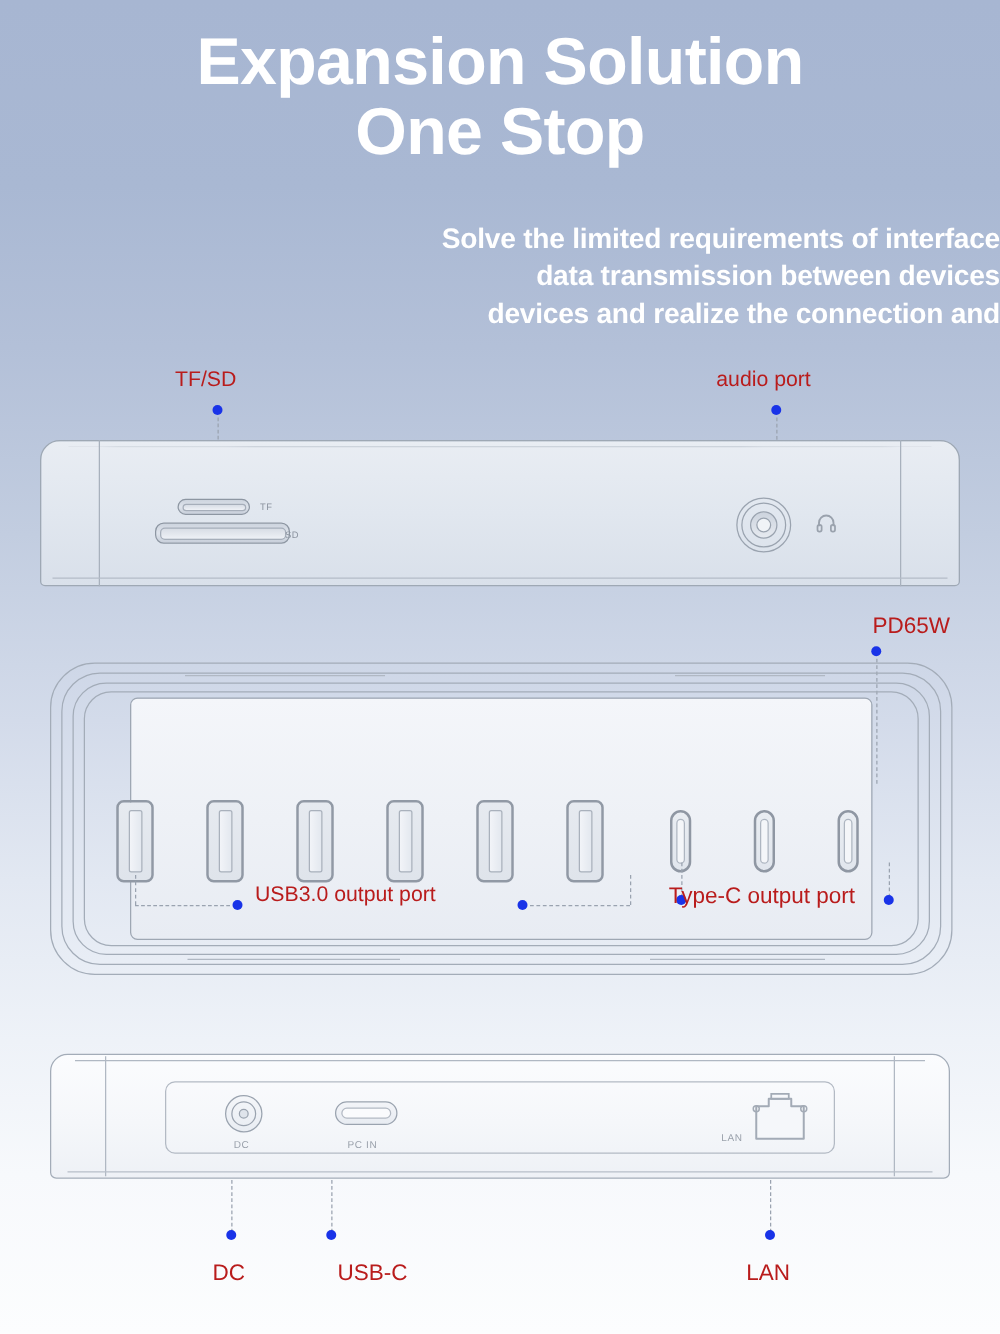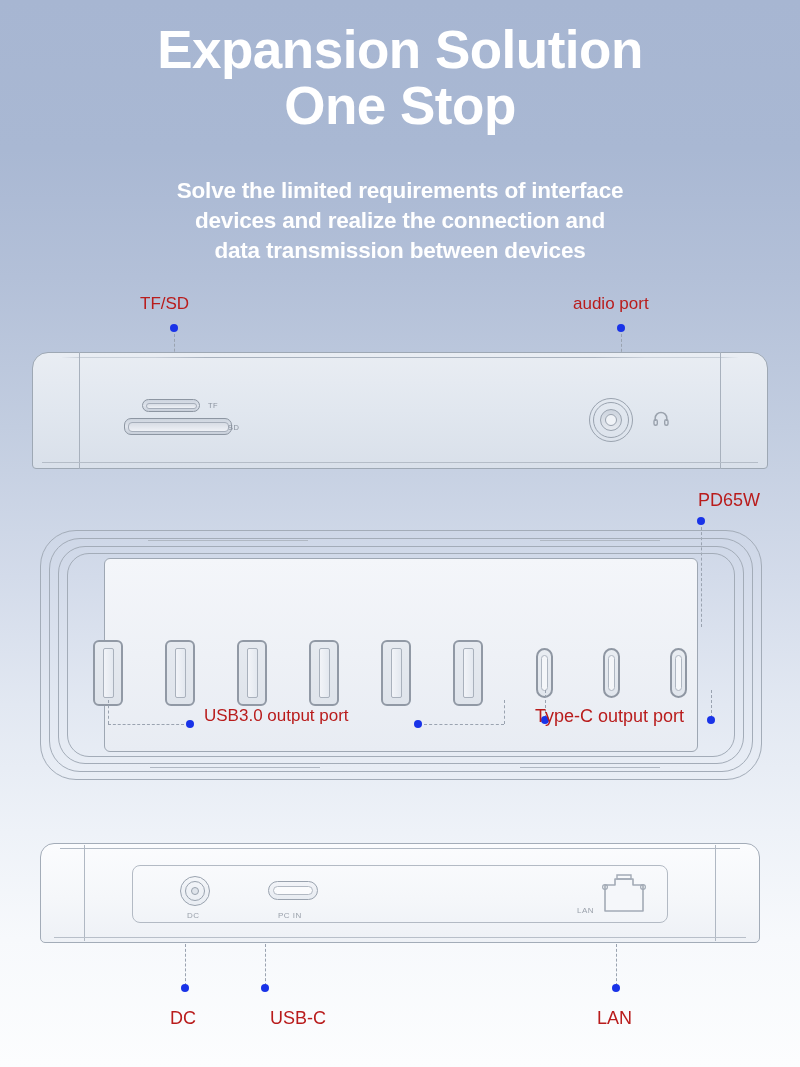--- a/index.html
+++ b/index.html
@@ -14,21 +14,21 @@
   }
   #stage { position:absolute; inset:0; }
 
   
   .hero { position:absolute; left:0; right:0; top:22px; text-align:center; }
   .hero h1 {
     color:#ffffff; font-size:53px; line-height:56px;
     font-weight:bold; letter-spacing:-0.5px;
   }
   .sub {
-    position:absolute; left:0; right:0; top:176px; text-align:center;
+    position:absolute; left:0; right:0; top:176px; text-align:right;
     color:#ffffff; font-size:22.5px; line-height:30px; font-weight:bold;
     letter-spacing:-0.2px;
   }
 
   
   .callout {
     position:absolute; color:#b91c1c; font-size:17px;
     white-space:nowrap; font-weight:normal;
   }
   .callout.big { font-size:18px; }
@@ -165,22 +165,22 @@
 <body>
 
 <div id="stage">
 
   <div class="hero">
     <h1>Expansion Solution</h1>
     <h1>One Stop</h1>
   </div>
   <div class="sub">
     <div>Solve the limited requirements of interface</div>
+    <div>data transmission between devices</div>
     <div>devices and realize the connection and</div>
-    <div>data transmission between devices</div>
   </div>
 
   <div class="callout" style="left:140px; top:294px;">TF/SD</div>
   <div class="dot" style="left:170px; top:324px;"></div>
   <div class="vline" style="left:174px; top:334px; height:76px;"></div>
 
   <div class="callout" style="left:573px; top:294px;">audio port</div>
   <div class="dot" style="left:617px; top:324px;"></div>
   <div class="vline" style="left:621px; top:334px; height:72px;"></div>
 

